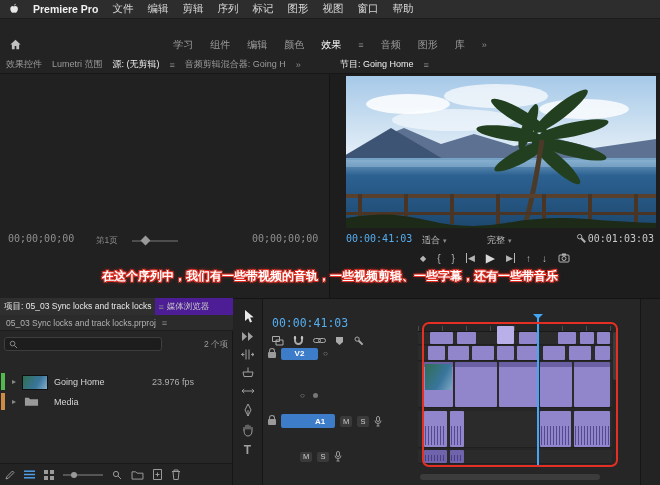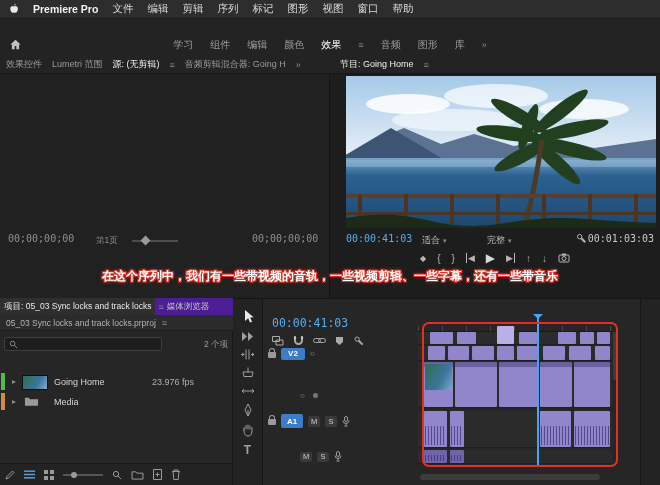--- a/index.html
+++ b/index.html
@@ -399,30 +399,30 @@
   <div class="abs ruler"></div>
 
   <div class="lane" style="top:332px;height:12px;"></div>
   <div class="lane" style="top:346px;height:14px;"></div>
   <div class="lane" style="top:362px;height:45px;"></div>
   <div class="lane" style="top:411px;height:36px;"></div>
   <div class="lane" style="top:450px;height:13px;"></div>
 
   <div class="hdr" style="top:347px;height:13px;">
     <span class="lock" style="margin-top:2px;"></span>
-    <span class="badge" style="width:24px;height:12px;">V2</span>
+    <span class="badge" style="width:37px;height:12px;">V2</span>
     <span style="color:#9a9a9a;font-size:8px;">○</span>
   </div>
   <div class="hdr" style="top:390px;height:10px;left:300px;gap:8px;">
     <span style="color:#9a9a9a;font-size:8px;">○</span>
     <span style="width:5px;height:5px;border-radius:50%;background:#777;display:inline-block;"></span>
   </div>
   <div class="hdr" style="top:414px;height:14px;">
     <span class="lock" style="margin-top:2px;"></span>
-    <span class="badge" style="width:22px;height:14px;">A1</span>
+    <span class="badge" style="width:30px;height:14px;padding-left:24px;">A1</span>
     <span class="msbtn">M</span>
     <span class="msbtn">S</span>
     <span>
       <svg class="ic" width="8" height="11" viewBox="0 0 8 11">
           <rect x="2.5" y="0.5" width="3" height="5" rx="1.5" stroke="#9a9a9a" fill="none"></rect>
           <path d="M1 4.5 a3 3 0 0 0 6 0 M4 7.5 V10 M2.5 10 h3" stroke="#9a9a9a" fill="none"></path>
         </svg>
     </span>
   </div>
   <div class="hdr" style="top:451px;height:11px;left:300px;">

